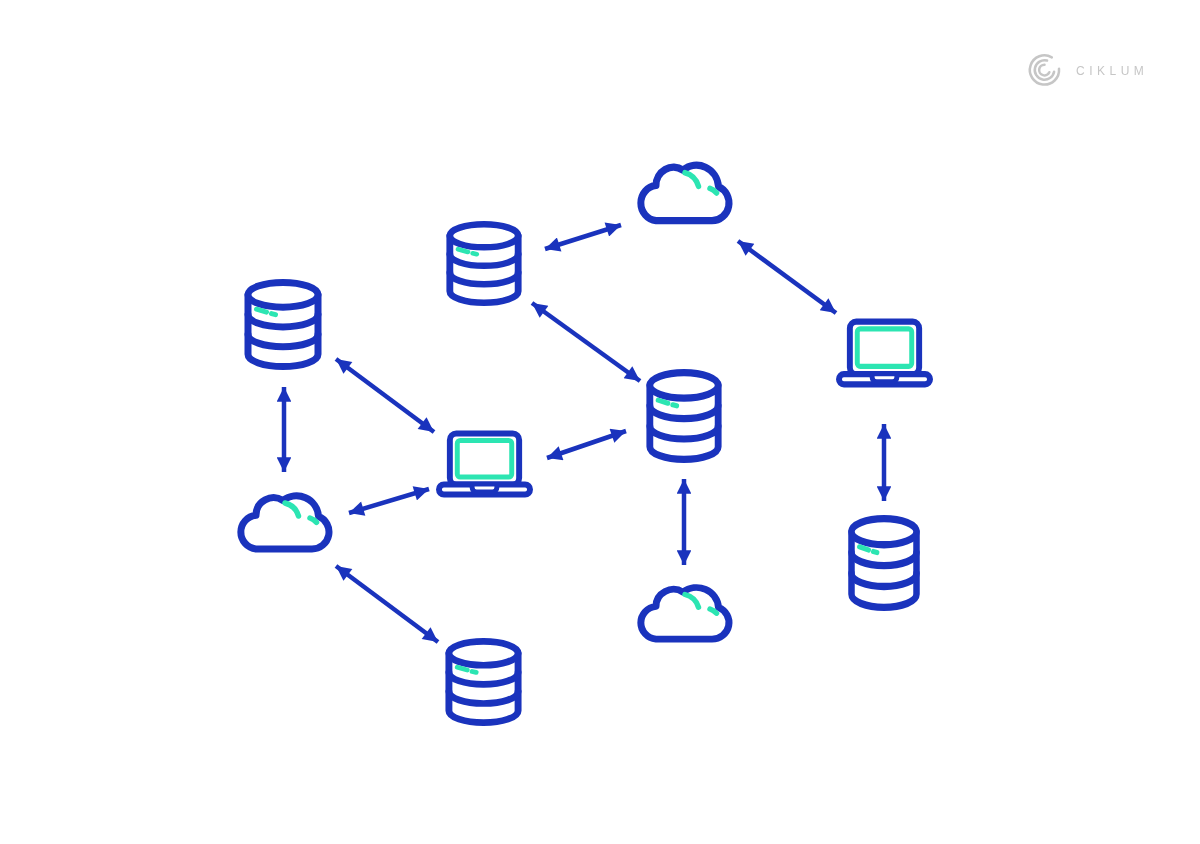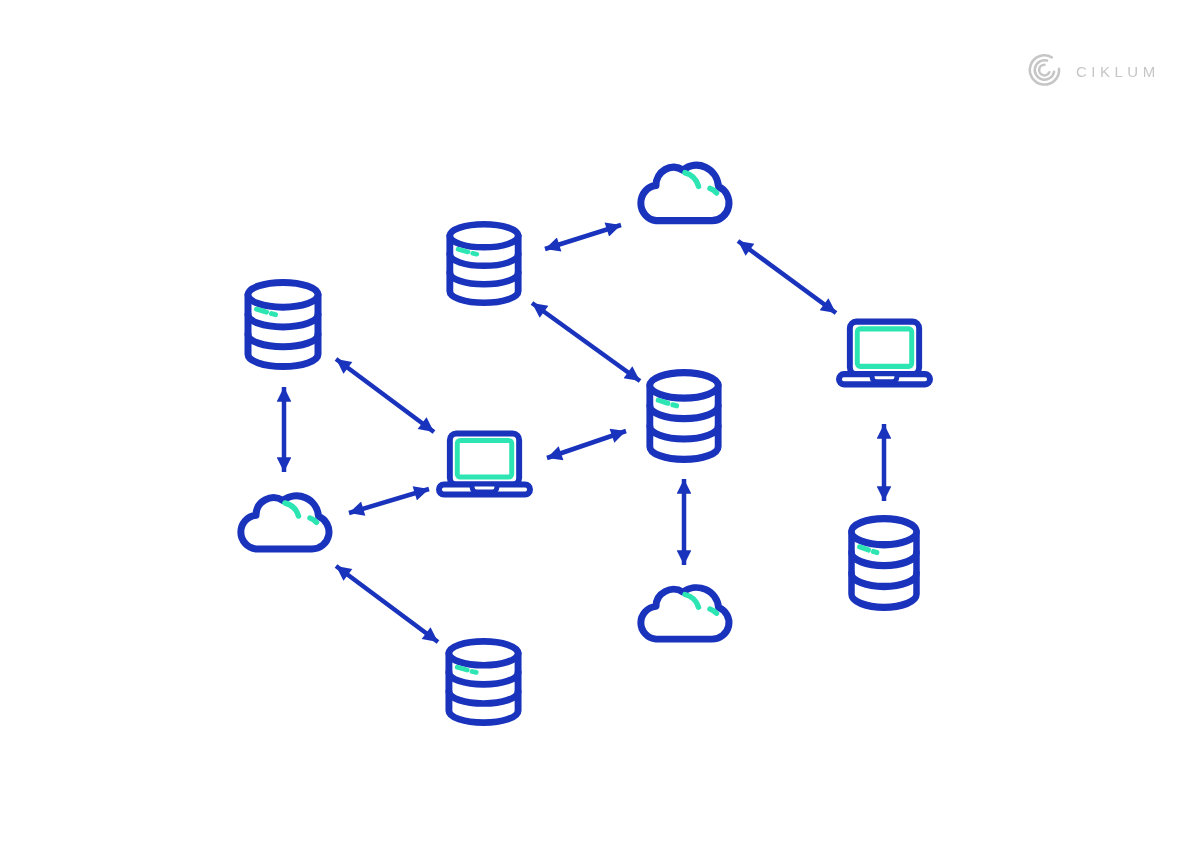--- a/index.html
+++ b/index.html
@@ -26,21 +26,21 @@
   }
   .logo-mark { display: block; }
   .logo-mark path {
     fill: none;
     stroke: var(--gray);
     stroke-width: 2.6;
     stroke-linecap: round;
   }
   .logo-text {
     color: var(--gray);
-    font-size: 15px;
+    font-size: 12px;
     letter-spacing: 4.5px;
     font-weight: 400;
     line-height: 1;
     padding-top: 2px;
   }
   
   #diagram-svg { position: absolute; left: 0; top: 0; }
   .edge { stroke: var(--navy); stroke-width: 4.5; }
   .nv   { stroke: var(--navy); stroke-linecap: round; stroke-linejoin: round; }
   .tl   { stroke: var(--teal); stroke-linecap: round; fill: none; }

